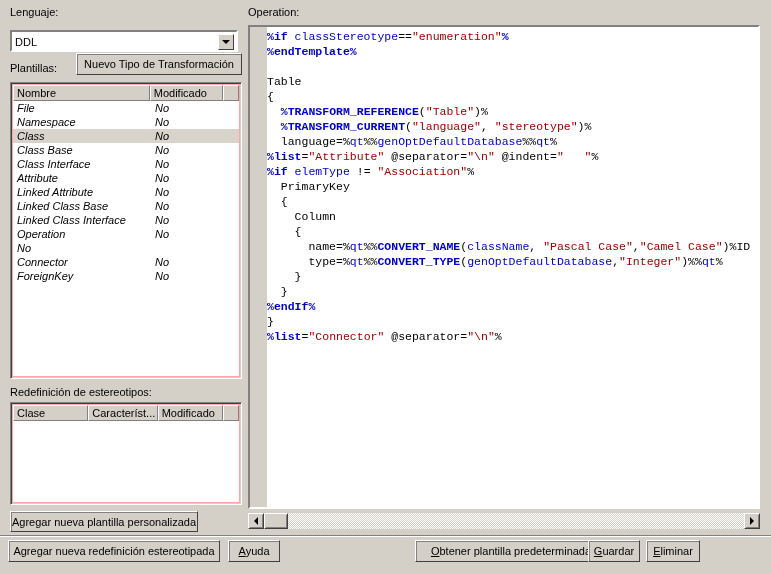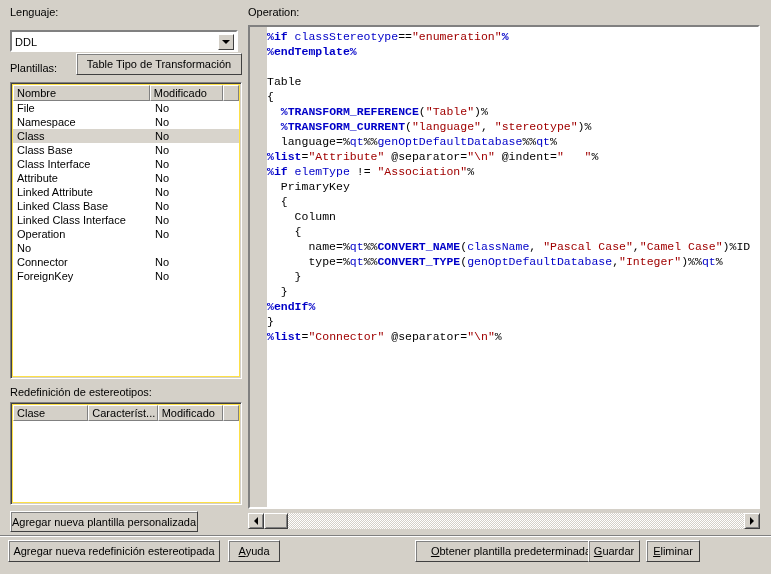--- a/index.html
+++ b/index.html
@@ -68,21 +68,21 @@
     text-align: center;
     cursor: default;
     user-select: none;
   }
   .btn span { pointer-events: none; }
 
   
   .sunken {
     position: absolute;
     box-sizing: border-box;
-    background: #fde047;
+    background: #fca5a5;
     border: 1px solid;
     border-color: #808080 #ffffff #ffffff #808080;
     box-shadow: 1px 1px 0 0 #404040 inset, -1px -1px 0 0 #d4d0c8 inset;
   }
 
   
   .lv-header {
     position: absolute;
     top: 2px; left: 2px; right: 2px;
     height: 16px;
@@ -100,20 +100,21 @@
     padding-left: 3px;
     color: #000;
     overflow: hidden;
     white-space: nowrap;
   }
   .lv-body {
     position: absolute;
     top: 18px; left: 2px; right: 2px; bottom: 2px;
     background: #fff;
     overflow: hidden;
+    font-style: italic;
   }
   .lv-row {
     display: flex;
     height: 14px;
     line-height: 14px;
     font-size: 11px;
     color: #000;
   }
   .lv-row.sel { background: #d8d4cc; }
   .lv-cell {
@@ -213,21 +214,21 @@
   <div class="combo-outer" style="left:10px; top:30px; width:228px; height:22px;">
     <div class="combo-text" style="position:absolute; left:0; top:1px;">DDL</div>
     <div class="combo-arrow">
         <i></i>
       </div>
   </div>
 
   <div class="lbl" style="left:10px; top:62px;">Plantillas:</div>
 
   <div class="btn" style="left:76px; top:53px; width:166px; height:22px;">
-    <span>Table Tipo de Transformación</span>
+    <span>Nuevo Tipo de Transformación</span>
   </div>
 
   <div class="sunken" style="left:10px; top:82px; width:232px; height:297px;">
     <div class="lv-header">
       <div class="lv-col" style="width:138px;">Nombre</div>
       <div class="lv-col" style="width:74px;">Modificado</div>
       <div class="lv-col" style="width:16px;"></div>
     </div>
     <div class="lv-body" id="templates-rows">
         <div class="lv-row">

